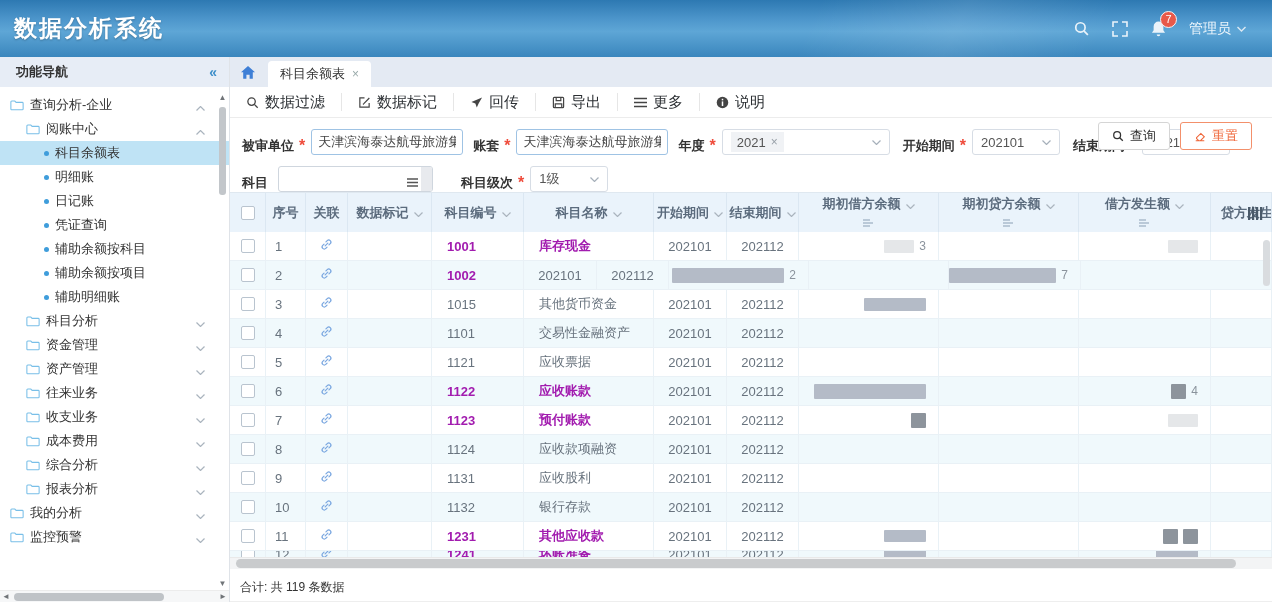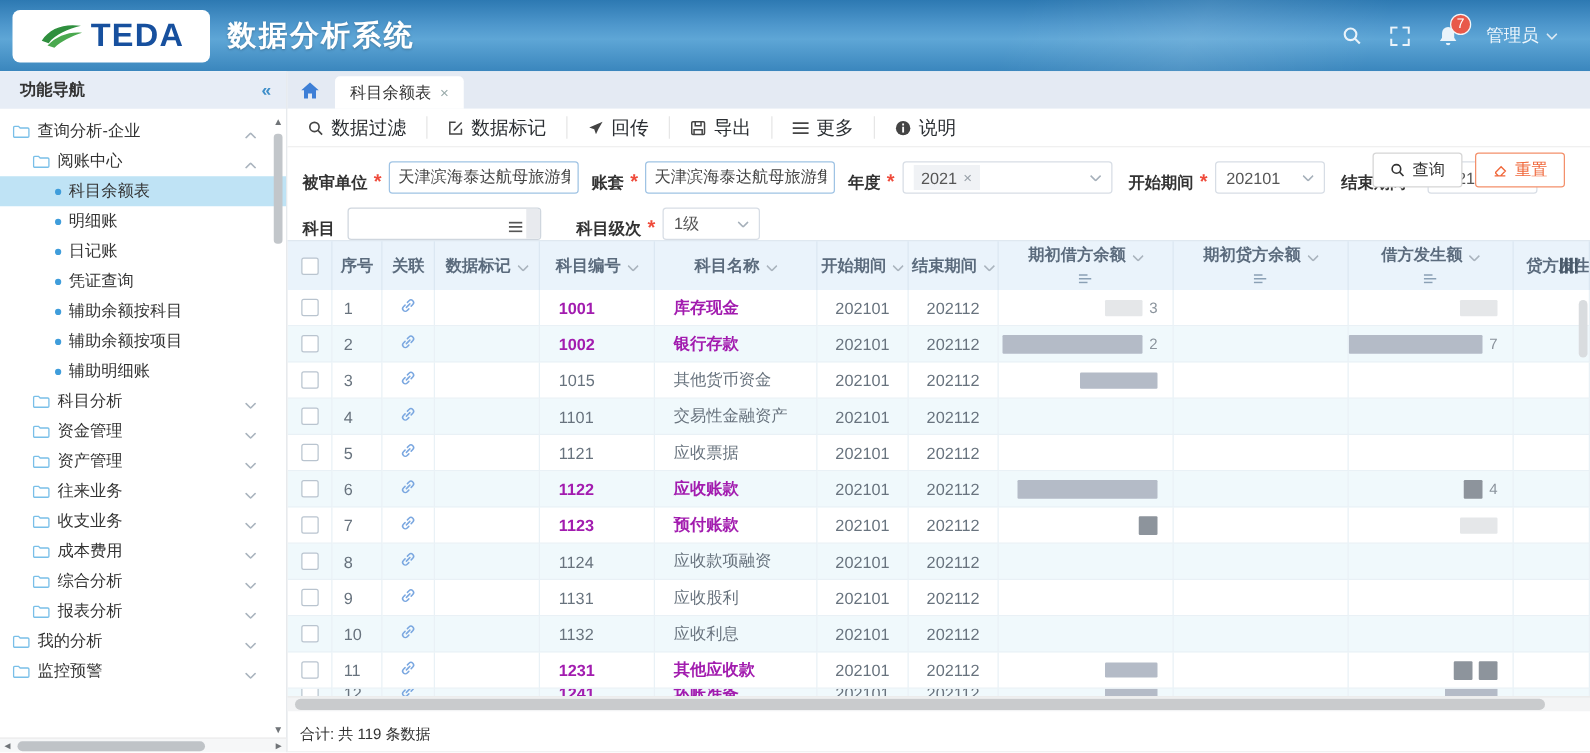--- a/index.html
+++ b/index.html
@@ -111,27 +111,20 @@
   .tbl-vscroll { position:absolute; right:2px; top:8px; width:7px; height:46px; background:#d9dcdf; border-radius:4px;}
 
   .hscroll { height:12px; background:#f3f4f5; position:relative; flex:none; border-top:1px solid #e9e9e9;}
   .hthumb { position:absolute; left:6px; top:1px; height:9px; width:96%; background:#c9cbcd; border-radius:5px;}
   .cfooter { flex:1; padding:10px 0 0 10px; font-size:12px; color:#333; border-bottom:1px solid #eee;}
 </style>
 </head>
 <body>
 
 <div class="hdr">
-  <div class="logo-box">
-    <svg width="38" height="24" viewBox="0 0 40 26">
-      <path d="M2 17 C9 6 21 2 36 4 C25 7 14 11 8 19 Z" fill="#2f8f3e"></path>
-      <path d="M7 21 C15 13 25 9 37 10 C28 13 19 17 13 23 Z" fill="#4aa94f"></path>
-    </svg>
-    <span class="logo-teda">TEDA</span>
-  </div>
   <div class="hdr-title">数据分析系统</div>
   <div class="hdr-right">
     <span class="hicon">
       <svg width="17" height="17" viewBox="0 0 16 16">
           <circle cx="7" cy="7" r="4.4" fill="none" stroke="#eaf3fa" stroke-width="1.6"></circle>
           <path d="M10.4 10.4 L14 14" stroke="#eaf3fa" stroke-width="1.6"></path>
         </svg>
     </span>
     <span class="hicon">
       <svg width="16" height="16" viewBox="0 0 16 16" fill="none" stroke="#eaf3fa" stroke-width="1.6">
@@ -623,21 +616,20 @@
             <div class="cell cnum" style="width:40px">2</div>
             <div class="cell ccenter" style="width:42px">
               <span><svg width="13" height="13" viewBox="0 0 16 16" fill="none" stroke="#7aa7e0" stroke-width="1.5" stroke-linecap="round">
                   <path d="M6.3 9.7 L9.7 6.3"></path>
                   <path d="M5 7.5 L3.4 9.1 a2.6 2.6 0 0 0 3.7 3.7 L8.7 11.2"></path>
                   <path d="M7.3 4.8 L8.9 3.2 a2.6 2.6 0 0 1 3.7 3.7 L11 8.5"></path>
                 </svg></span>
             </div>
             <div class="cell" style="width:84px"></div>
             <div class="cell ctext hl" style="width:92px">1002</div>
-            <div class="cell ctext hl" style="width:130px">银行存款</div>
             <div class="cell ccenter" style="width:73px">202101</div>
             <div class="cell ccenter" style="width:72px">202112</div>
             <div class="cell camt" style="width:140px">
               <span class="mask" style="width:112px;height:15px;background:#b4bbc7"></span>
               <span class="tail">2</span>
             </div>
             <div class="cell camt" style="width:140px"></div>
             <div class="cell camt" style="width:132px">
               <span class="mask" style="width:112px;height:15px;background:#b4bbc7"></span>
               <span class="tail">7</span>
@@ -816,21 +808,21 @@
             <div class="cell cnum" style="width:40px">10</div>
             <div class="cell ccenter" style="width:42px">
               <span><svg width="13" height="13" viewBox="0 0 16 16" fill="none" stroke="#7aa7e0" stroke-width="1.5" stroke-linecap="round">
                   <path d="M6.3 9.7 L9.7 6.3"></path>
                   <path d="M5 7.5 L3.4 9.1 a2.6 2.6 0 0 0 3.7 3.7 L8.7 11.2"></path>
                   <path d="M7.3 4.8 L8.9 3.2 a2.6 2.6 0 0 1 3.7 3.7 L11 8.5"></path>
                 </svg></span>
             </div>
             <div class="cell" style="width:84px"></div>
             <div class="cell ctext " style="width:92px">1132</div>
-            <div class="cell ctext " style="width:130px">应收利息</div>
+            <div class="cell ctext " style="width:130px">银行存款</div>
             <div class="cell ccenter" style="width:73px">202101</div>
             <div class="cell ccenter" style="width:72px">202112</div>
             <div class="cell camt" style="width:140px"></div>
             <div class="cell camt" style="width:140px"></div>
             <div class="cell camt" style="width:132px"></div>
             <div class="cell" style="flex:1"></div>
           </div>
           <div class="grow">
             <div class="cell ccenter" style="width:36px">
               <span class="cb"></span>

